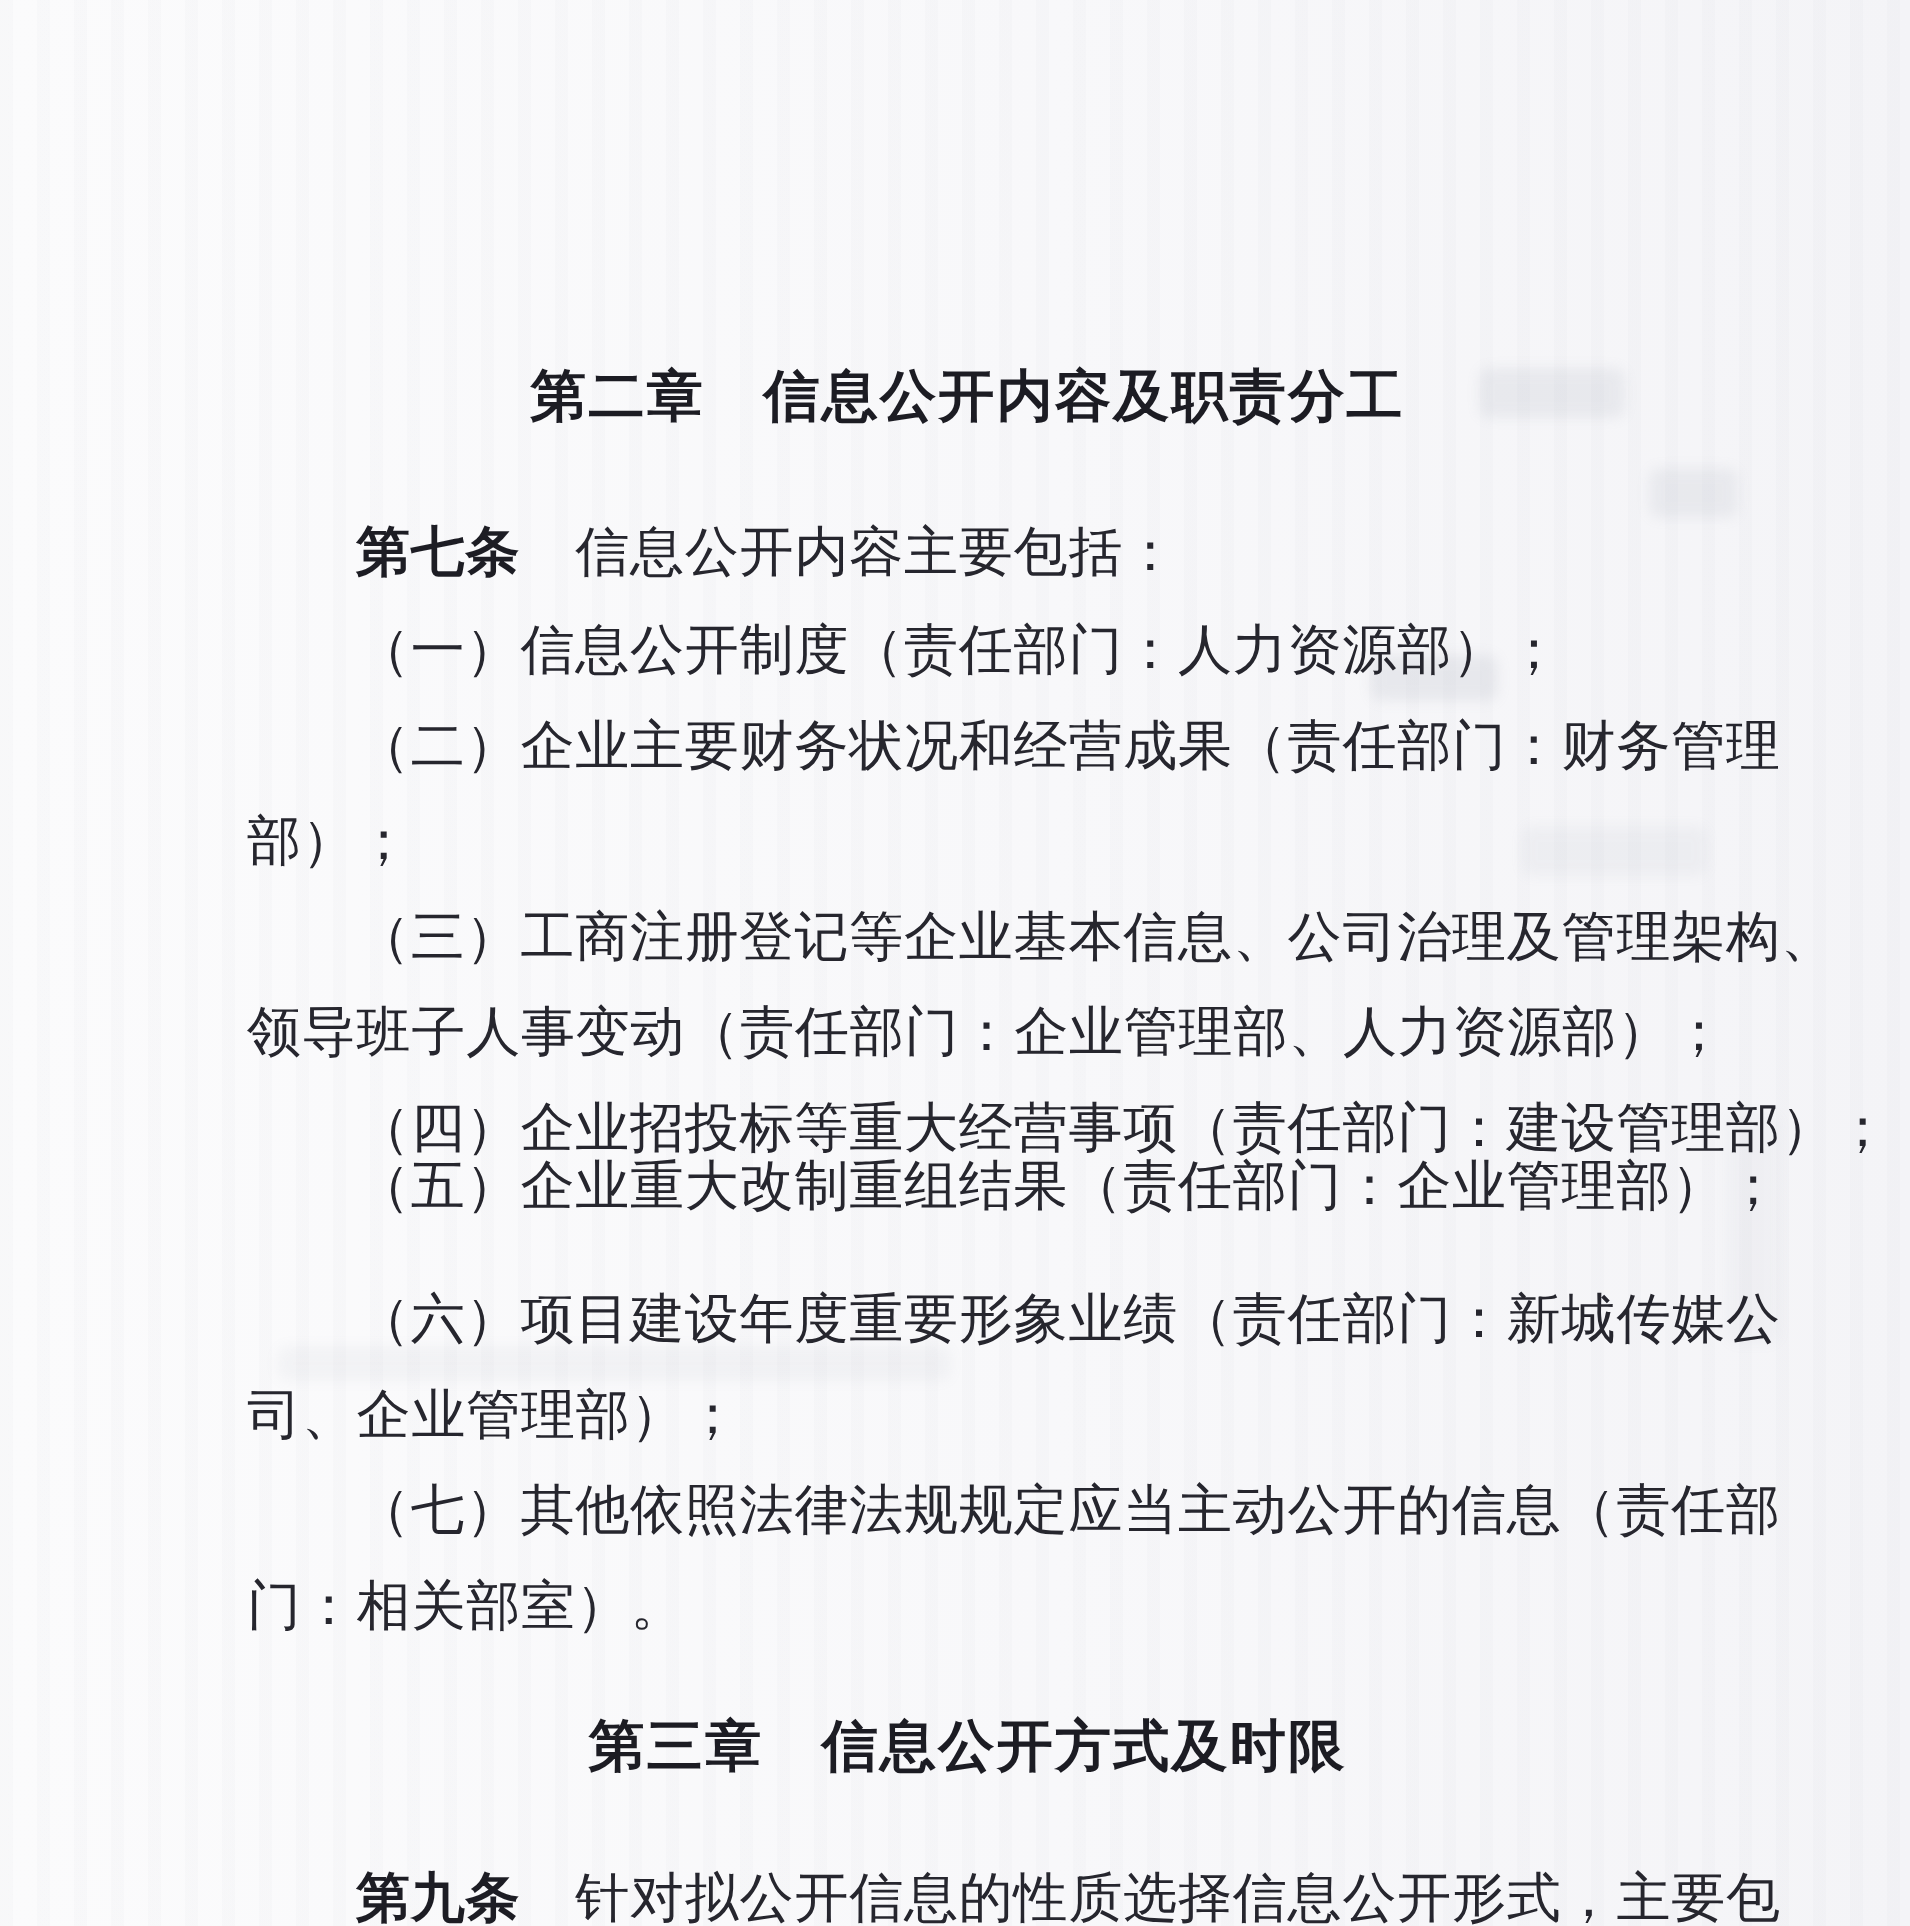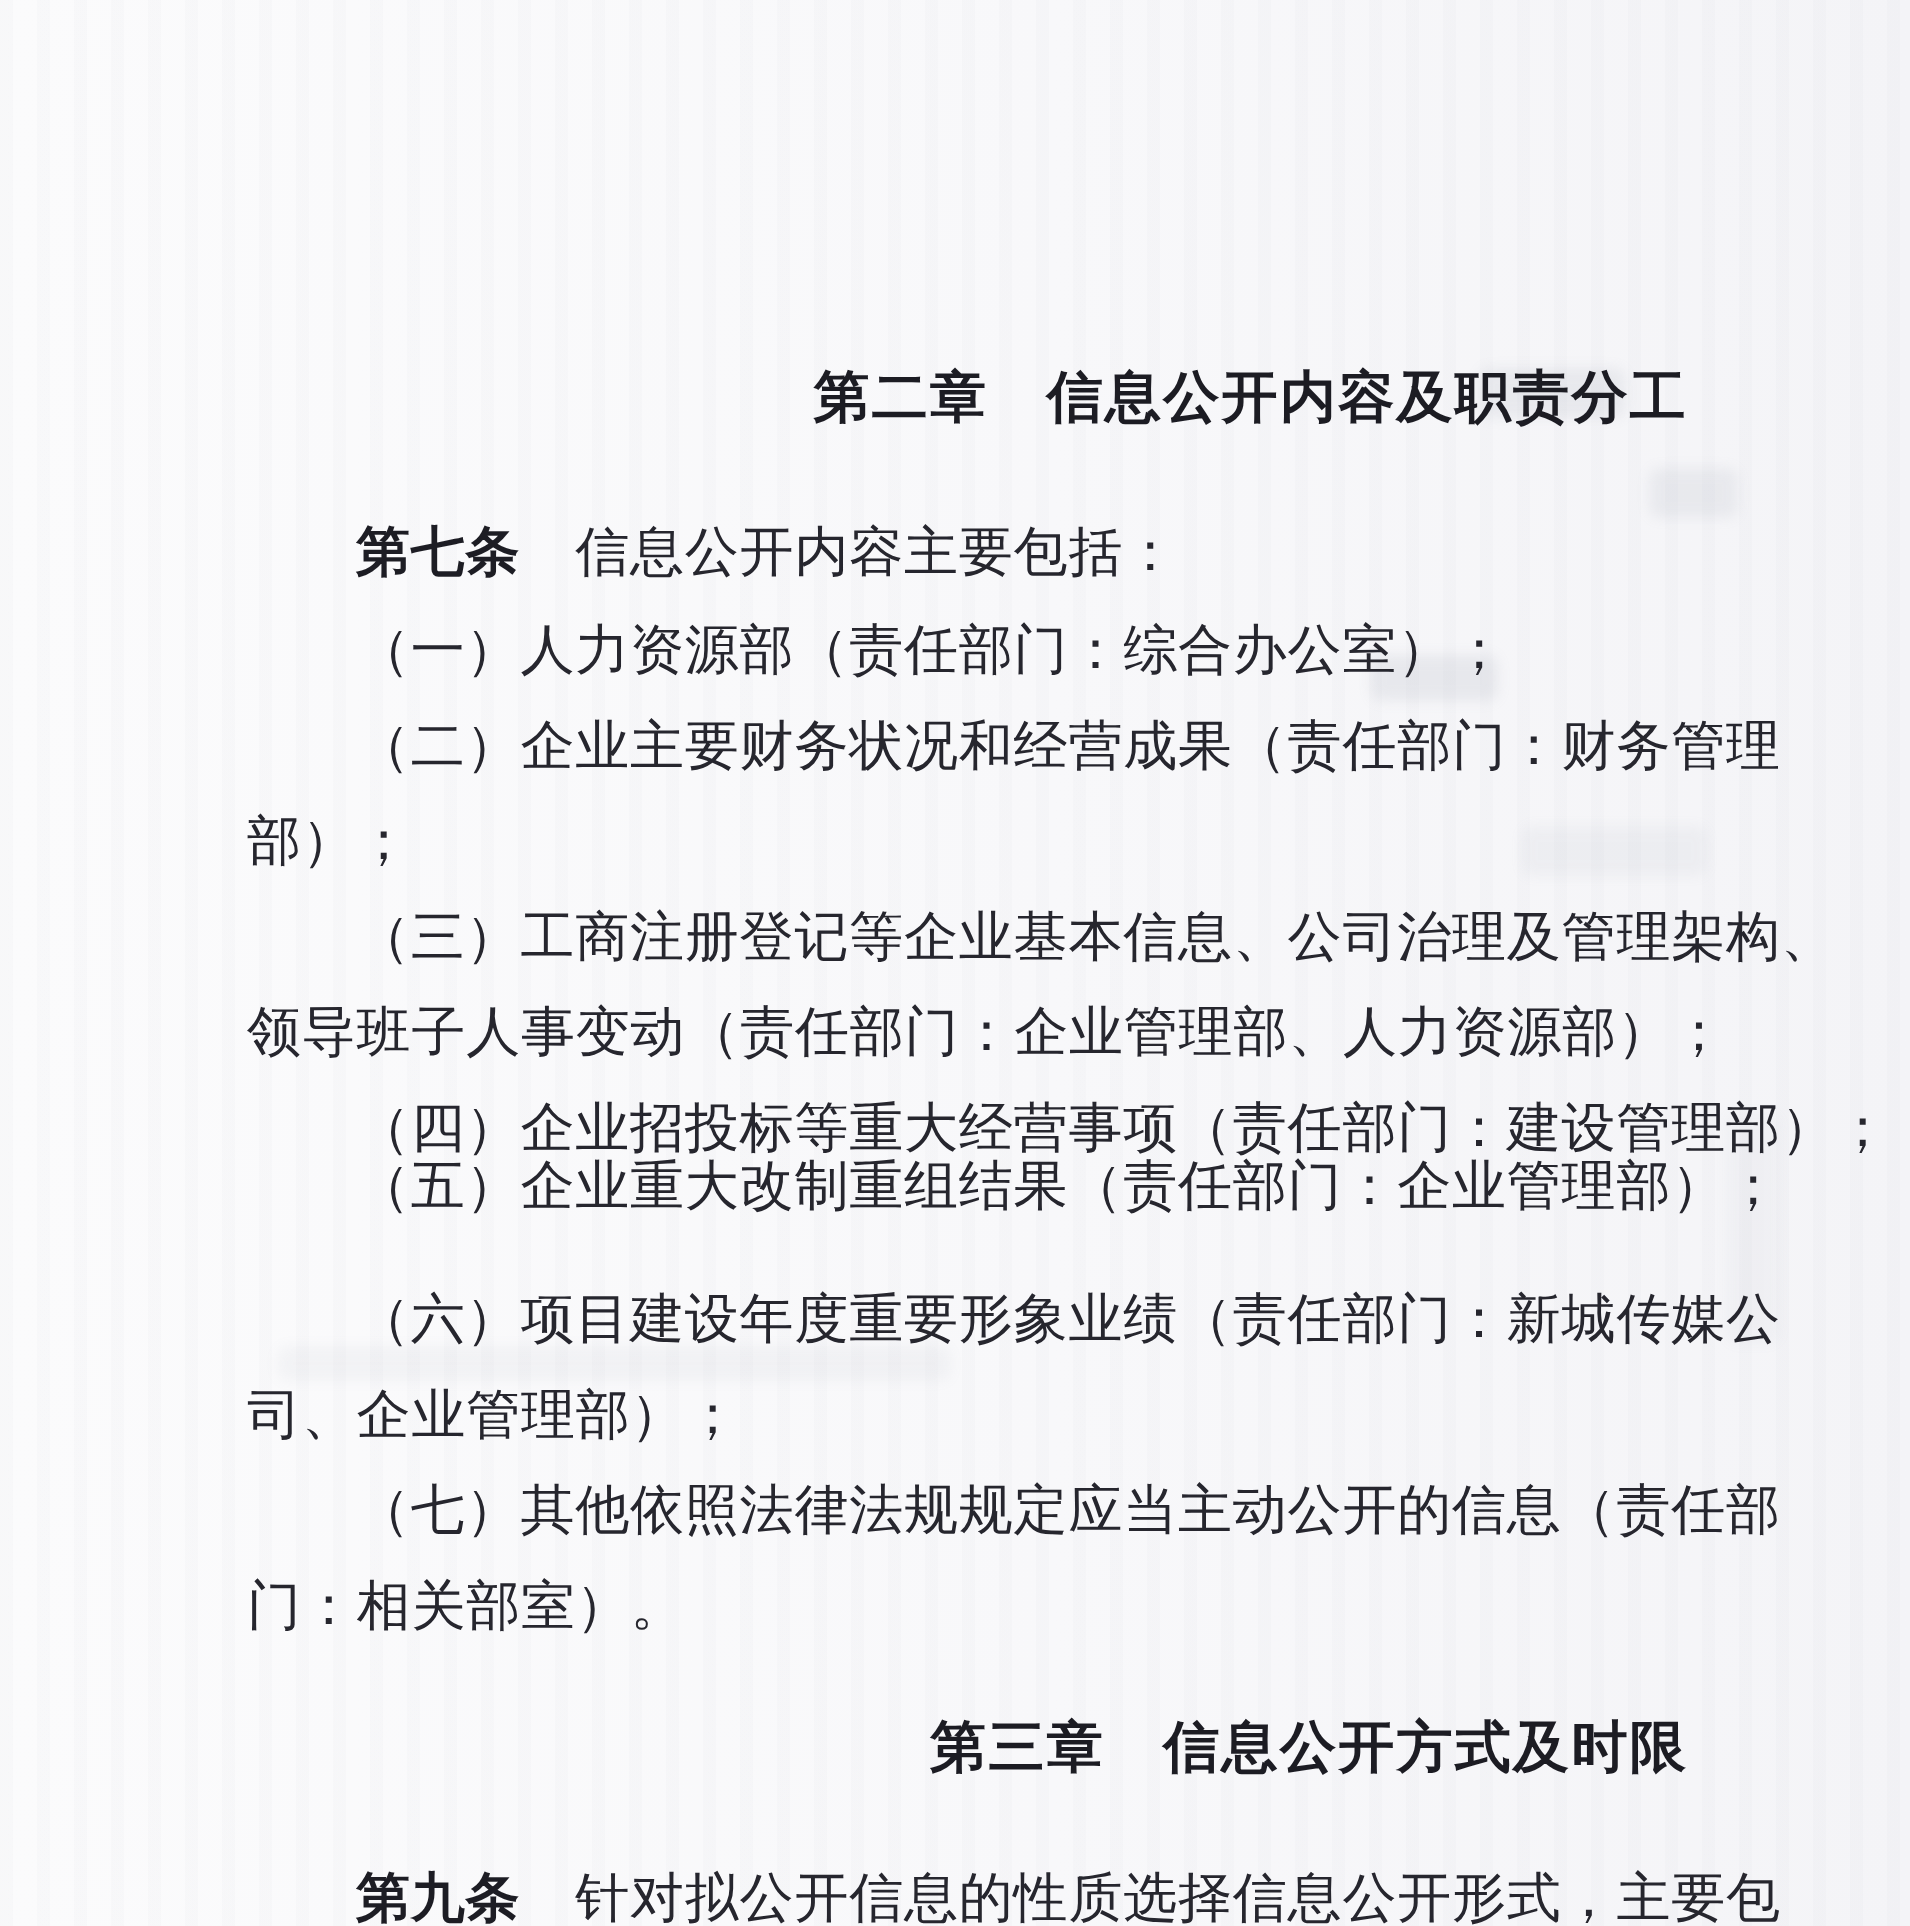--- a/index.html
+++ b/index.html
@@ -20,22 +20,22 @@
     font-size:54px;line-height:73px;color:#26262e;
     letter-spacing:0.8px;white-space:nowrap;
   }
   .indent{ text-indent:109px; }
   .kw{
     font-family:"DejaVu Sans","Liberation Sans",sans-serif;
     font-weight:700;color:#1d1d24;
   }
   .chapter{
     position:absolute;left:247px;width:1441px;
-    text-align:right;
-    font-family:Liberation Sans, sans-serif;
+    text-align:center;
+    font-family:Liberation Serif, serif;
     font-weight:700;font-size:56px;line-height:73px;
     color:#1c1c23;letter-spacing:2.3px;white-space:nowrap;
   }
   .bleed{
     position:absolute;background:#8f96a6;border-radius:10px;
     filter:blur(6.2px);
   }
   .b1{left:1479px;top:368px;width:146px;height:50px;opacity:.13;}
   .b2{left:1649px;top:468px;width:89px;height:50px;opacity:.12;}
   .b3{left:1371px;top:655px;width:127px;height:46px;opacity:.14;}
@@ -53,21 +53,21 @@
   <div class="bleed b3"></div>
   <div class="bleed b4"></div>
   <div class="bleed b5"></div>
 
   <div class="bleed b10"></div>
 
   <div class="chapter" style="top:360px">第二章　信息公开内容及职责分工</div>
 
   <p class="line indent" style="top:461px"><span class="kw">第七条</span><span>　信息公开内容主要包括：</span></p>
 
-  <p class="line indent" style="top:559px"><span>（一）人力资源部（责任部门：综合办公室）；</span></p>
+  <p class="line indent" style="top:559px"><span>（一）信息公开制度（责任部门：人力资源部）；</span></p>
 
   <p class="line indent" style="top:655px"><span>（二）企业主要财务状况和经营成果（责任部门：财务管理</span></p>
 
   <p class="line" style="top:750px"><span>部）；</span></p>
 
   <p class="line indent" style="top:846px"><span>（三）工商注册登记等企业基本信息、公司治理及管理架构、</span></p>
 
   <p class="line" style="top:941px"><span>领导班子人事变动（责任部门：企业管理部、人力资源部）；</span></p>
 
   <p class="line indent" style="top:1037px"><span>（四）企业招投标等重大经营事项（责任部门：建设管理部）；</span></p>

